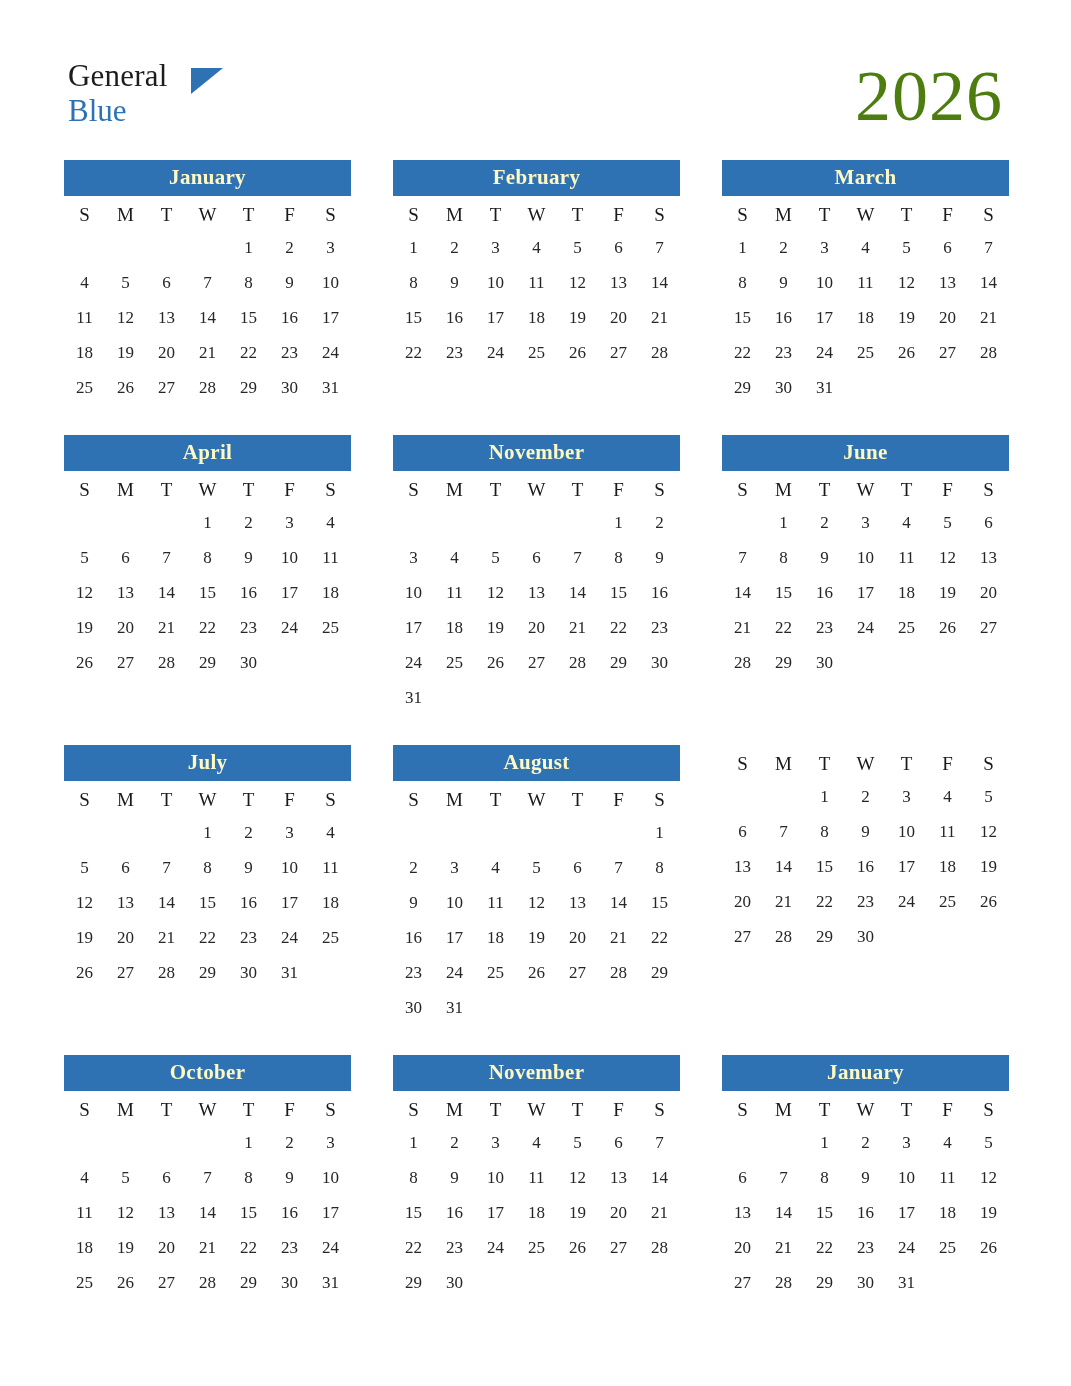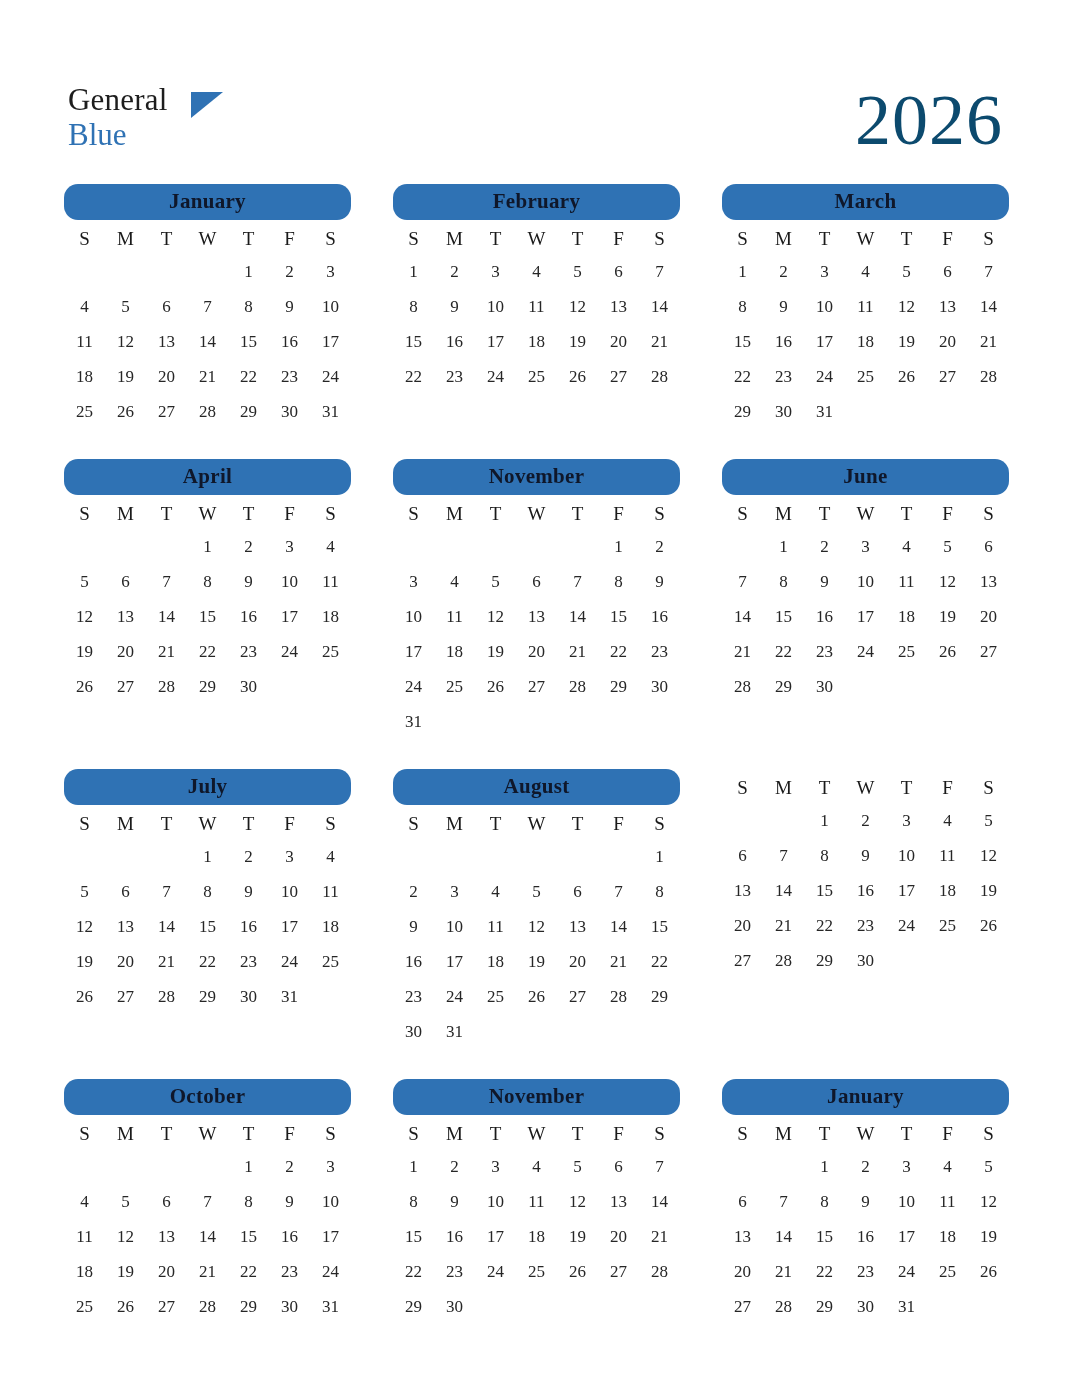--- a/index.html
+++ b/index.html
@@ -12,21 +12,21 @@
     height: 1386px;
     font-family: "Liberation Serif", serif;
     color: #1a1a1a;
     position: relative;
     overflow: hidden;
   }
   .page {
     width: 1071px;
     height: 1386px;
     box-sizing: border-box;
-    padding: 84px 64px 0 64px;
+    padding: 60px 64px 0 64px;
     position: relative;
   }
   
   .header {
     display: flex;
     align-items: flex-start;
     justify-content: space-between;
     height: 78px;
   }
   .logo {
@@ -56,45 +56,44 @@
     left: 127px;
     width: 0;
     height: 0;
     border-left: 32px solid #2f72b4;
     border-bottom: 26px solid transparent;
   }
   .year {
     font-family: "Liberation Serif", serif;
     font-size: 72px;
     line-height: 72px;
-    color: #0c4a6e;
+    color: #4d7c0f;
     letter-spacing: 1px;
     padding-right: 4px;
   }
   
   .months {
     display: grid;
     grid-template-columns: repeat(3, 1fr);
     column-gap: 42px;
     row-gap: 30px;
     margin-top: 22px;
   }
   .month {
     width: 287px;
   }
   .month-title {
     background: #2f72b4;
-    color: #0f172a;
+    color: #fef9c3;
     text-align: center;
     font-size: 21px;
     font-weight: bold;
     font-family: "Liberation Serif", serif;
     padding: 5px 0 6px 0;
     letter-spacing: 0.3px;
-    border-radius: 14px;
   }
   table.cal {
     width: 100%;
     border-collapse: collapse;
     margin-top: 2px;
   }
   table.cal th {
     font-size: 19px;
     font-weight: normal;
     font-family: "Liberation Serif", serif;

